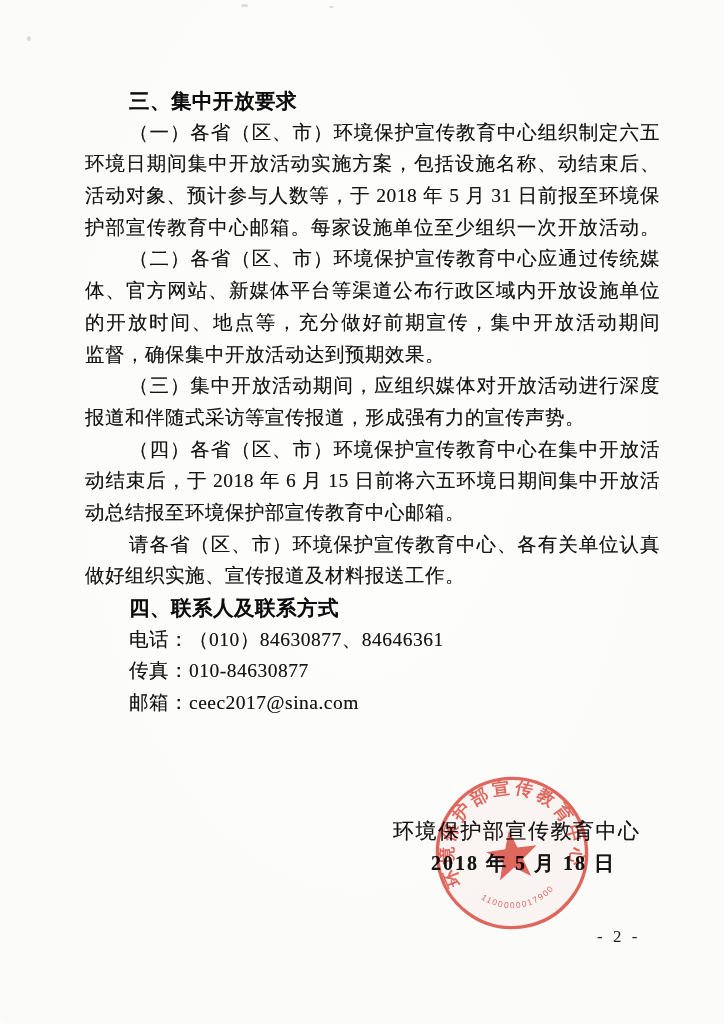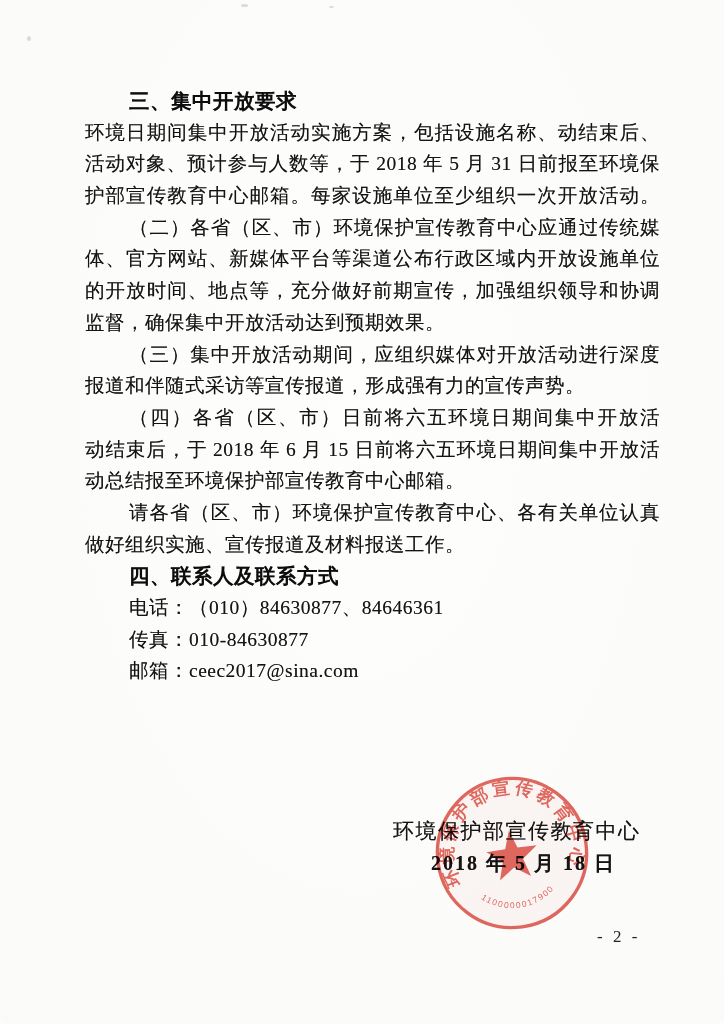--- a/index.html
+++ b/index.html
@@ -74,30 +74,31 @@
 <body>
 
 <div class="page">
 
   <div class="speck s1"></div>
   <div class="speck s2"></div>
   <div class="speck s3"></div>
 
   <div class="doc" id="doc-lines">
       <div class="line heading">三、集中开放要求</div>
+      <div class="line indent j">（一）各省（区、市）环境保护宣传教育中心组织制定六五</div>
       <div class="line j">环境日期间集中开放活动实施方案，包括设施名称、动结束后、</div>
       <div class="line j">活动对象、预计参与人数等，于 2018 年 5 月 31 日前报至环境保</div>
       <div class="line j">护部宣传教育中心邮箱。每家设施单位至少组织一次开放活动。</div>
       <div class="line indent j">（二）各省（区、市）环境保护宣传教育中心应通过传统媒</div>
       <div class="line j">体、官方网站、新媒体平台等渠道公布行政区域内开放设施单位</div>
-      <div class="line j">的开放时间、地点等，充分做好前期宣传，加强组织领导和协调</div>
+      <div class="line j">的开放时间、地点等，充分做好前期宣传，集中开放活动期间</div>
       <div class="line left">监督，确保集中开放活动达到预期效果。</div>
       <div class="line indent j">（三）集中开放活动期间，应组织媒体对开放活动进行深度</div>
       <div class="line left">报道和伴随式采访等宣传报道，形成强有力的宣传声势。</div>
-      <div class="line indent j">（四）各省（区、市）日前将六五环境日期间集中开放活</div>
+      <div class="line indent j">（四）各省（区、市）环境保护宣传教育中心在集中开放活</div>
       <div class="line j">动结束后，于 2018 年 6 月 15 日前将六五环境日期间集中开放活</div>
       <div class="line left">动总结报至环境保护部宣传教育中心邮箱。</div>
       <div class="line indent j">请各省（区、市）环境保护宣传教育中心、各有关单位认真</div>
       <div class="line left">做好组织实施、宣传报道及材料报送工作。</div>
       <div class="line heading">四、联系人及联系方式</div>
       <div class="line indent left">电话：（010）84630877、84646361</div>
       <div class="line indent left">传真：010-84630877</div>
       <div class="line indent left">邮箱：ceec2017@sina.com</div>
     </div>
 

